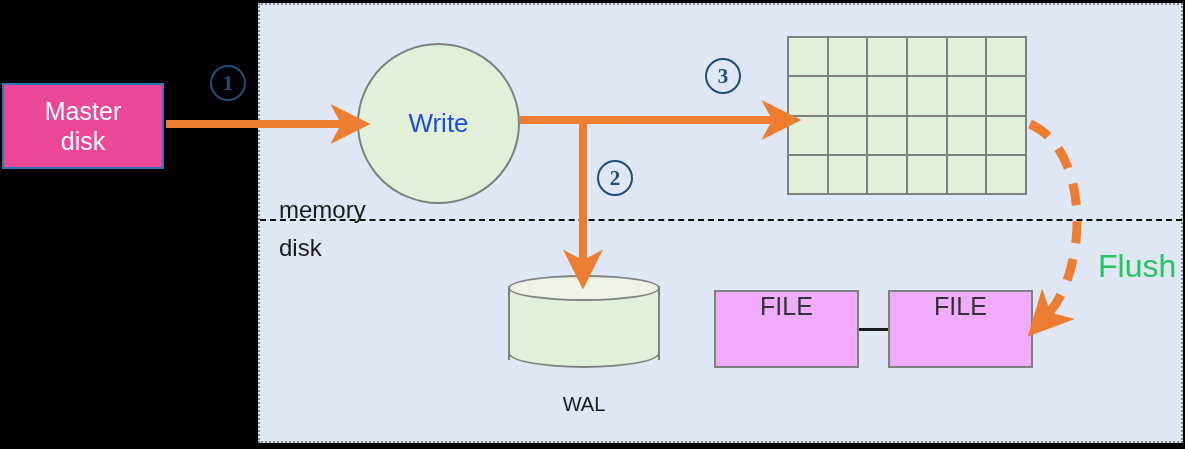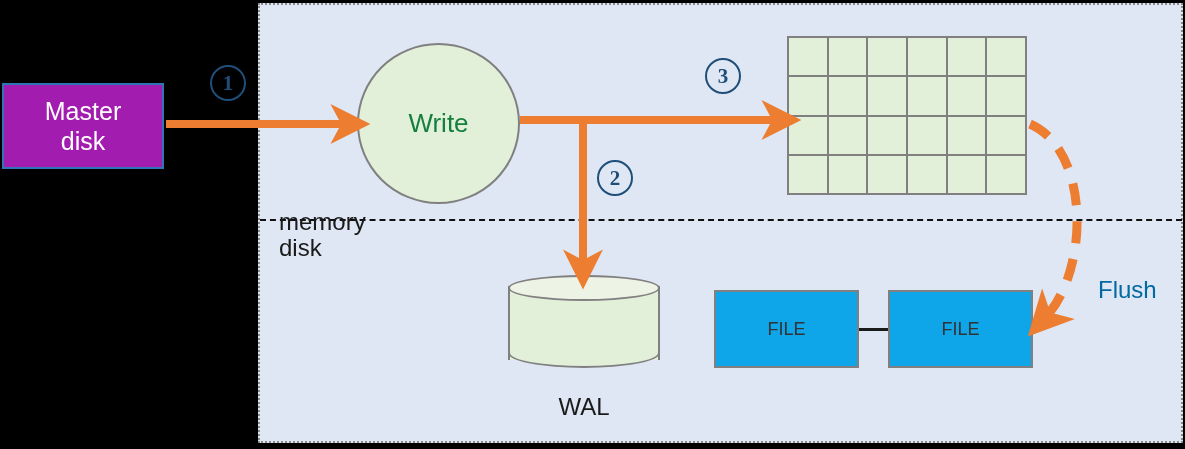--- a/index.html
+++ b/index.html
@@ -28,21 +28,21 @@
     box-sizing: border-box;
   }
 
   
   #master-vnode {
     position: absolute;
     left: 2px;
     top: 83px;
     width: 162px;
     height: 86px;
-    background: #a21caf;
+    background: #ec4899;
     border: 2px solid #2E75B6;
     box-sizing: border-box;
     color: #ffffff;
     font-size: 25px;
     line-height: 1.22;
     text-align: center;
     display: flex;
     flex-direction: column;
     align-items: center;
     justify-content: center;
@@ -75,21 +75,21 @@
     top: 43px;
     width: 163px;
     height: 161px;
     background: #E2EFD9;
     border: 2px solid #808080;
     border-radius: 50%;
     box-sizing: border-box;
     display: flex;
     align-items: center;
     justify-content: center;
-    color: #15803d;
+    color: #1d4ed8;
     font-size: 26px;
   }
 
   
   #memtable-grid {
     position: absolute;
     left: 787px;
     top: 36px;
     width: 240px;
     height: 159px;
@@ -140,37 +140,37 @@
     border-radius: 50%;
     background: #EDF4E6;
     box-sizing: border-box;
   }
   #wal-label {
     position: absolute;
     left: 508px;
     top: 393px;
     width: 152px;
     text-align: center;
-    font-size: 24px;
+    font-size: 20px;
     color: #1a1a1a;
   }
 
   
   .file-box {
     position: absolute;
     top: 290px;
     width: 145px;
     height: 78px;
-    background: #0ea5e9;
+    background: #f0abfc;
     border: 2px solid #808080;
     box-sizing: border-box;
     display: flex;
-    align-items: center;
+    align-items: flex-start;
     justify-content: center;
-    font-size: 18px;
+    font-size: 25px;
     color: #333333;
   }
   #file-box-1 { left: 714px; }
   #file-box-2 { left: 888px; }
   #file-link {
     position: absolute;
     left: 858px;
     top: 328px;
     width: 32px;
     height: 3px;
@@ -182,21 +182,21 @@
     position: absolute;
     left: 260px;
     top: 219px;
     width: 922px;
     height: 0;
     border-top: 2.5px dashed #111111;
   }
   #label-memory {
     position: absolute;
     left: 279px;
-    top: 208px;
+    top: 196px;
     font-size: 24px;
     color: #1a1a1a;
   }
   #label-disk {
     position: absolute;
     left: 279px;
     top: 226px;
     font-size: 24px;
     color: #1a1a1a;
     margin-top: 8px;
@@ -205,23 +205,22 @@
     position: absolute;
     left: 1031px;
     top: 398px;
     font-size: 24px;
     color: #1a1a1a;
   }
   #label-flush {
     position: absolute;
     left: 1098px;
     top: 248px;
-    font-size: 24px;
-    color: #0369a1;
-    margin-top: 28px;
+    font-size: 32px;
+    color: #22c55e;
   }
 
   
   #arrow-layer {
     position: absolute;
     left: 0; top: 0;
     width: 1185px; height: 449px;
     pointer-events: none;
   }
 </style>

